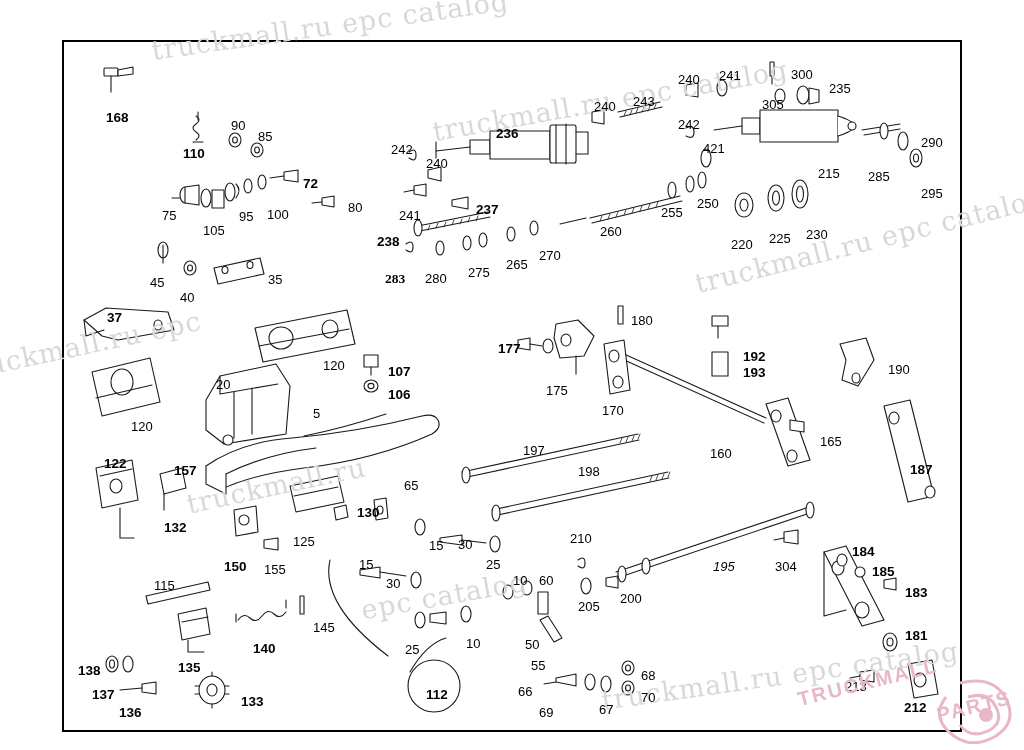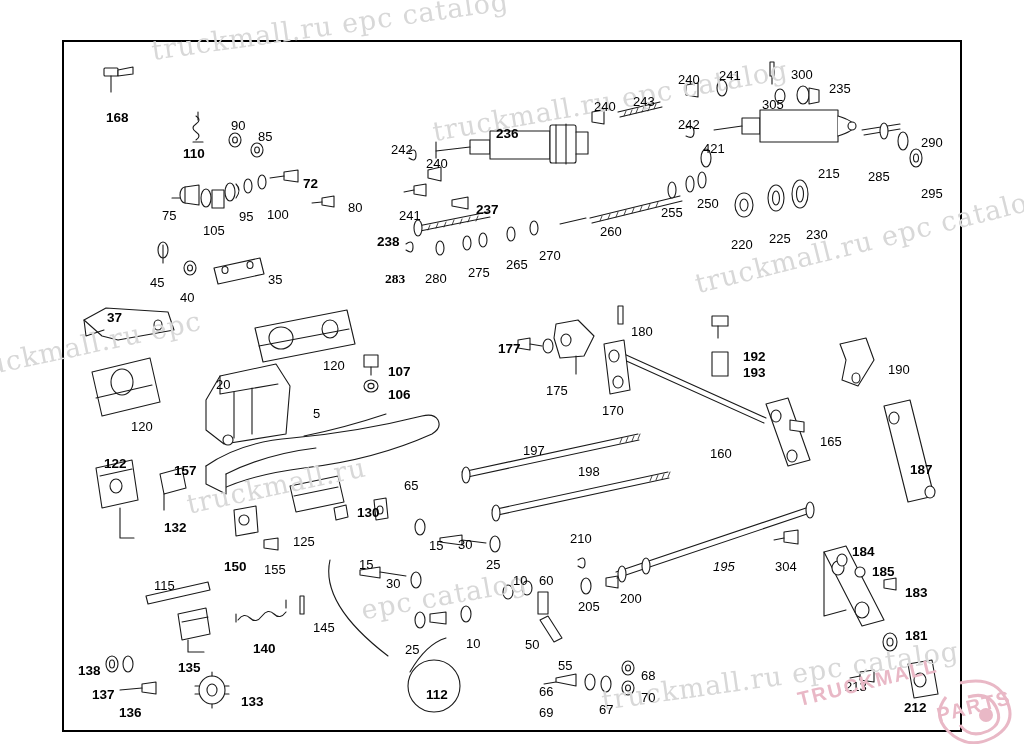--- a/index.html
+++ b/index.html
@@ -469,40 +469,40 @@
       <div class="lbl" style="left: 429px; top: 538px;">15</div>
       <div class="lbl" style="left: 458px; top: 537px;">30</div>
       <div class="lbl" style="left: 486px; top: 557px;">25</div>
       <div class="lbl" style="left: 359px; top: 557px;">15</div>
       <div class="lbl" style="left: 386px; top: 576px;">30</div>
       <div class="lbl" style="left: 405px; top: 642px;">25</div>
       <div class="lbl" style="left: 466px; top: 636px;">10</div>
       <div class="lbl" style="left: 513px; top: 573px;">10</div>
       <div class="lbl" style="left: 539px; top: 573px;">60</div>
       <div class="lbl" style="left: 525px; top: 637px;">50</div>
-      <div class="lbl" style="left: 531px; top: 658px; margin-left: 27px;">55</div>
-      <div class="lbl" style="left: 539px; top: 684px;">66</div>
+      <div class="lbl" style="left: 531px; top: 658px;">55</div>
+      <div class="lbl" style="left: 518px; top: 684px;">66</div>
       <div class="lbl" style="left: 539px; top: 705px;">69</div>
       <div class="lbl" style="left: 599px; top: 702px;">67</div>
       <div class="lbl" style="left: 641px; top: 668px;">68</div>
       <div class="lbl" style="left: 641px; top: 690px;">70</div>
       <div class="lbl" style="left: 578px; top: 599px;">205</div>
       <div class="lbl" style="left: 620px; top: 591px;">200</div>
       <div class="lbl" style="left: 570px; top: 531px;">210</div>
       <div class="lbl" style="left: 713px; top: 559px; font-style: italic;">195</div>
       <div class="lbl" style="left: 775px; top: 559px;">304</div>
       <div class="lbl bold" style="left: 852px; top: 544px;">184</div>
       <div class="lbl bold" style="left: 872px; top: 564px;">185</div>
       <div class="lbl bold" style="left: 905px; top: 585px;">183</div>
       <div class="lbl bold" style="left: 905px; top: 628px;">181</div>
       <div class="lbl" style="left: 845px; top: 679px;">213</div>
       <div class="lbl bold" style="left: 904px; top: 700px;">212</div>
       <div class="lbl bold" style="left: 498px; top: 341px;">177</div>
       <div class="lbl" style="left: 546px; top: 383px;">175</div>
-      <div class="lbl" style="left: 631px; top: 324px;">180</div>
+      <div class="lbl" style="left: 631px; top: 313px;">180</div>
       <div class="lbl" style="left: 602px; top: 403px;">170</div>
       <div class="lbl bold" style="left: 743px; top: 337px; margin-top: 12px;">192</div>
       <div class="lbl bold" style="left: 743px; top: 365px;">193</div>
       <div class="lbl" style="left: 888px; top: 362px;">190</div>
       <div class="lbl bold" style="left: 910px; top: 462px;">187</div>
       <div class="lbl" style="left: 820px; top: 434px;">165</div>
       <div class="lbl" style="left: 710px; top: 446px;">160</div>
       <div class="lbl" style="left: 523px; top: 443px;">197</div>
       <div class="lbl" style="left: 578px; top: 464px;">198</div>
     </div>

